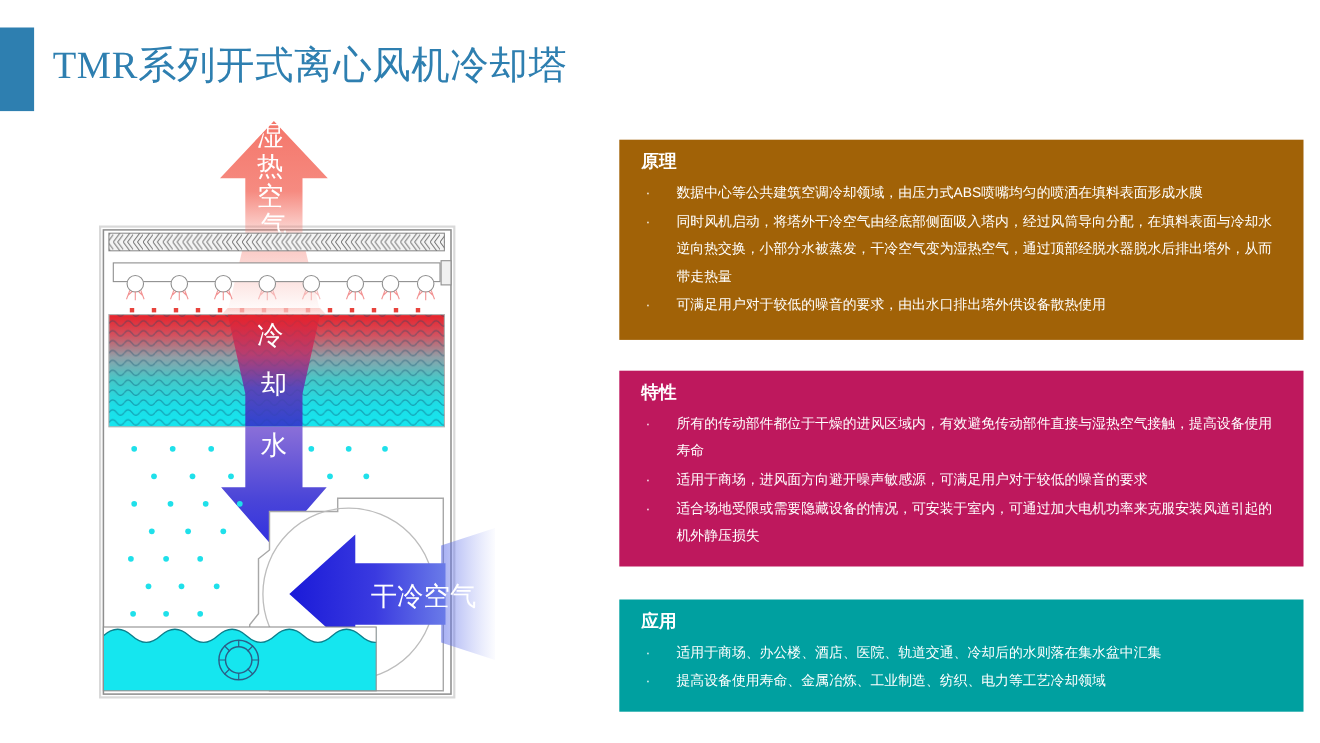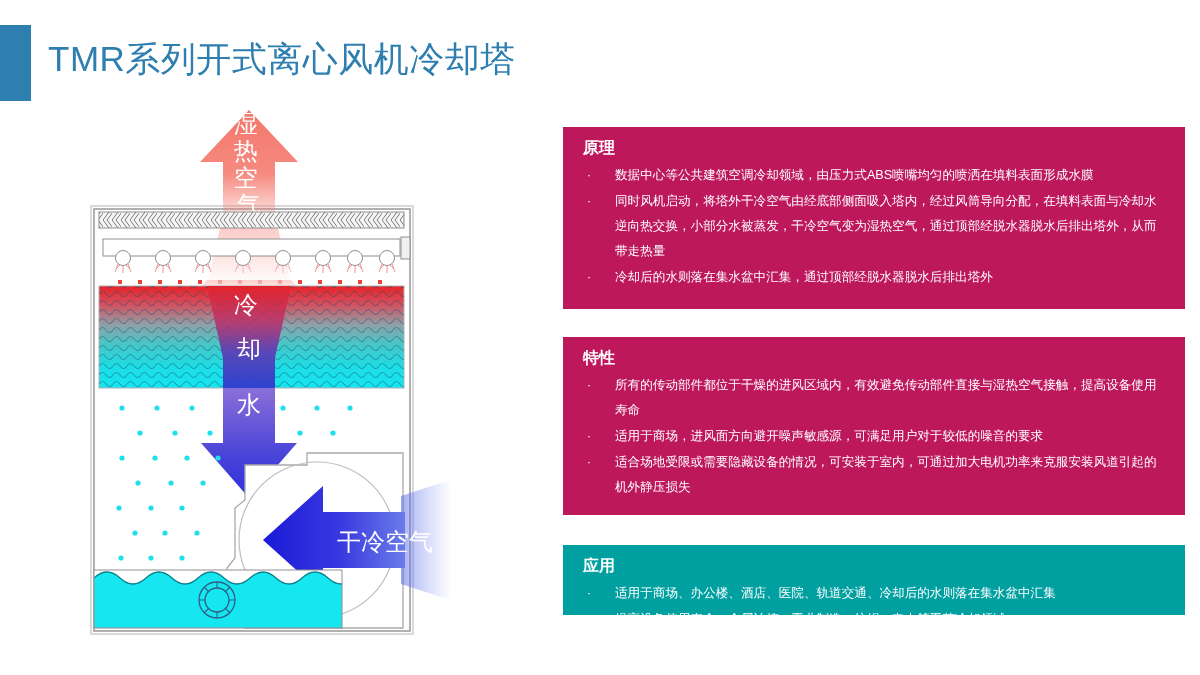--- a/index.html
+++ b/index.html
@@ -11,33 +11,33 @@
     position:relative;
   }
   
   #header-accent-bar{
     position:absolute;left:0;top:25px;width:31px;height:76px;
     background:#2E7FB0;
   }
   #page-title{
     position:absolute;left:48px;top:36px;
     font-size:35px;color:#2E7FB0;letter-spacing:.5px;
-    font-weight:400;white-space:nowrap;
+    font-weight:400;white-space:nowrap;font-family:Liberation Serif, serif;
   }
 
   
   .panel{
     position:absolute;left:563px;width:622px;
     box-sizing:border-box;
     padding:12px 18px 14px 18px;
     color:#ffffff;
   }
-  #panel-principle{top:127px;height:182px;background:#be185d;}
+  #panel-principle{top:127px;height:182px;background:#a16207;}
   #panel-features {top:337px;height:178px;background:#be185d;}
-  #panel-apps     {top:545px;height:70px;background:#00A0A0;}
+  #panel-apps     {top:545px;height:102px;background:#00A0A0;}
 
   .panel-title{
     font-size:16px;font-weight:bold;margin:0 0 6px 2px;line-height:18px;
   }
   .bullets{list-style:none;margin:0;padding:0;}
   .bullets li{
     position:relative;
     padding-left:34px;
     font-size:12.6px;
     line-height:25px;
@@ -300,21 +300,21 @@
     <li>
       <span class="bullet-dot">·</span>
       <span>数据中心等公共建筑空调冷却领域，由压力式ABS喷嘴均匀的喷洒在填料表面形成水膜</span>
     </li>
     <li>
       <span class="bullet-dot">·</span>
       <span>同时风机启动，将塔外干冷空气由经底部侧面吸入塔内，经过风筒导向分配，在填料表面与冷却水逆向热交换，小部分水被蒸发，干冷空气变为湿热空气，通过顶部经脱水器脱水后排出塔外，从而带走热量</span>
     </li>
     <li>
       <span class="bullet-dot">·</span>
-      <span>冷却后的水则落在集水盆中汇集，通过顶部经脱水器脱水后排出塔外</span>
+      <span>可满足用户对于较低的噪音的要求，由出水口排出塔外供设备散热使用</span>
     </li>
   </ul>
 </div>
 
 <div class="panel" id="panel-features">
   <div class="panel-title">特性</div>
   <ul class="bullets">
     <li>
       <span class="bullet-dot">·</span>
       <span>所有的传动部件都位于干燥的进风区域内，有效避免传动部件直接与湿热空气接触，提高设备使用寿命</span>

